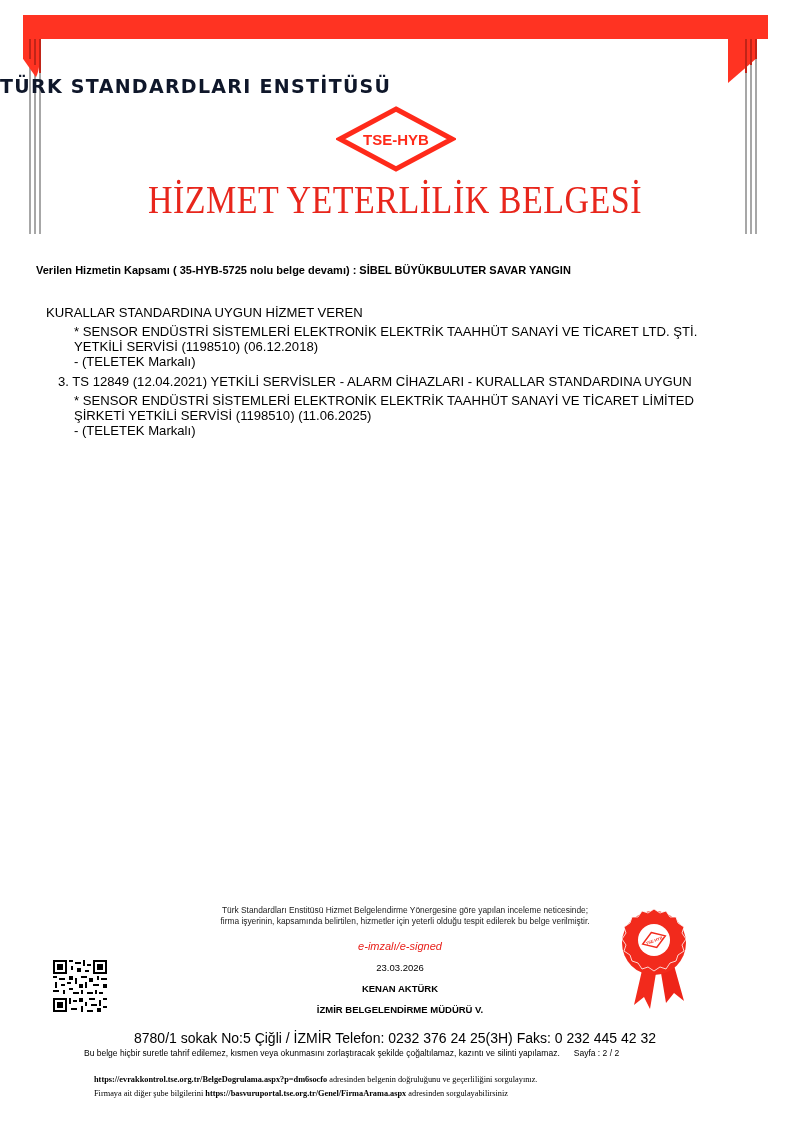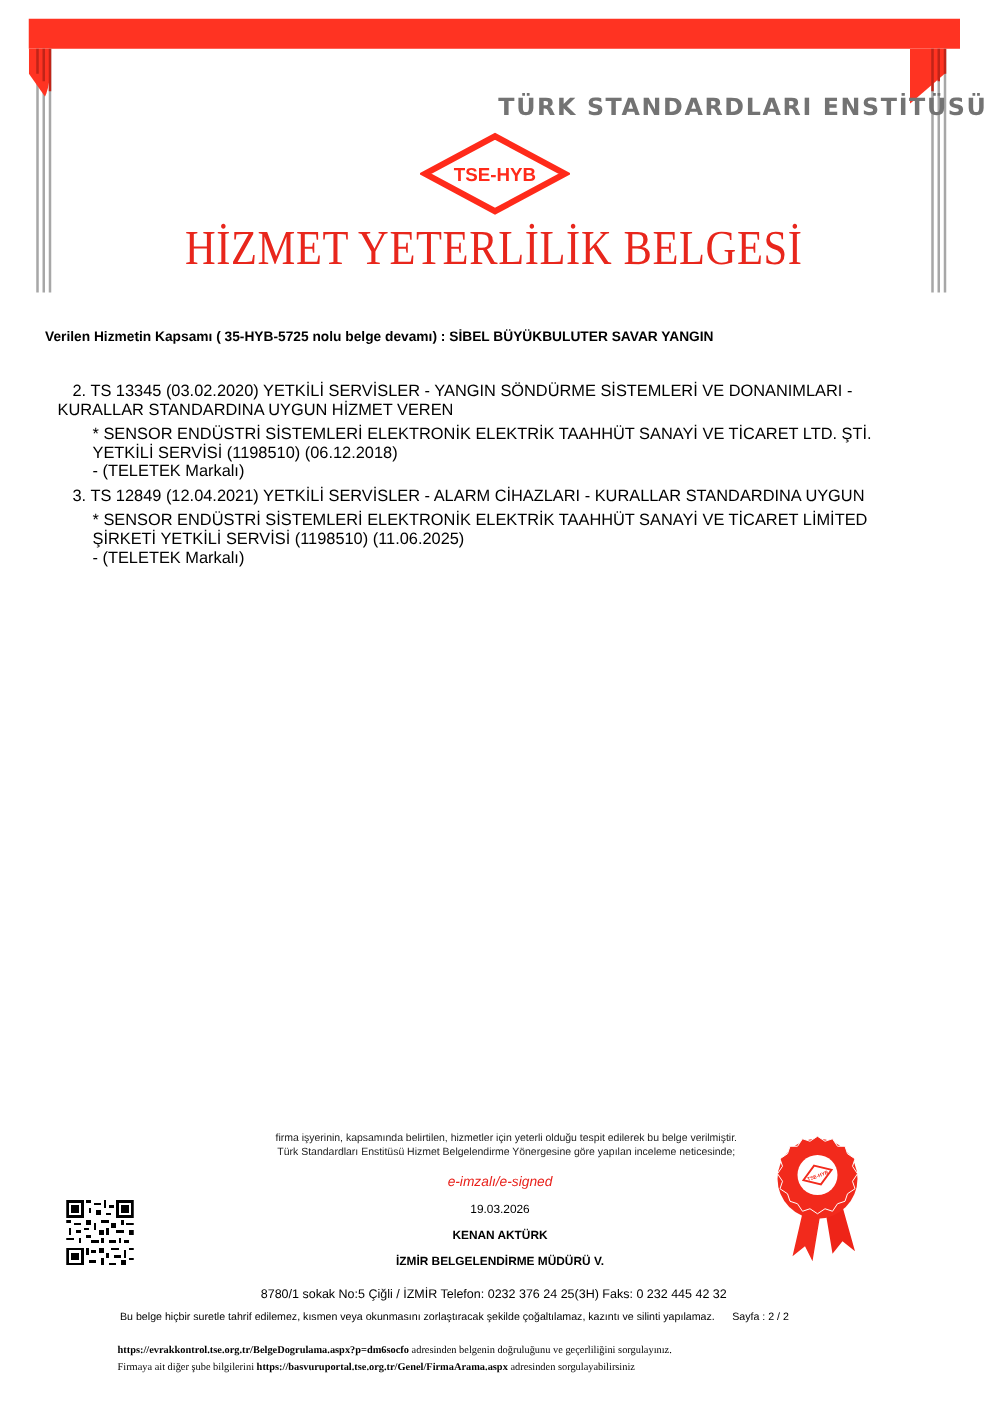--- a/index.html
+++ b/index.html
@@ -8,22 +8,22 @@
 
   .header { position: absolute; left: 0; top: 0; width: 790px; height: 240px; }
   .red-bar { position: absolute; left: 23px; top: 15px; width: 745px; height: 24px; background: #ff3322; }
   .col { position: absolute; top: 39px; width: 17px; height: 195px; }
   .col .drape { position: absolute; left: 0; top: 0; width: 17px; height: 44px; background: #ff3322; }
   .col-left .drape { border-bottom-right-radius: 10px 28px; clip-path: polygon(0 0, 100% 0, 100% 100%, 0 45%); }
   .col-right .drape { clip-path: polygon(0 0, 100% 0, 100% 45%, 0 100%); }
   .col .line { position: absolute; width: 2px; background: #a7a7a7; }
   .col .line.in-drape { background: #c02418; }
 
-  .org-name { position: absolute; left: 0; top: 75px; width: 790px; text-align: right;
-    font-family: "DejaVu Sans", sans-serif; font-weight: bold; font-size: 19px; letter-spacing: 1.3px; color: #737373; }
+  .org-name { position: absolute; left: 0; top: 75px; width: 790px; text-align: left;
+    font-family: "DejaVu Sans", sans-serif; font-weight: bold; font-size: 19px; letter-spacing: 1.3px; color: #0f172a; }
   .logo { position: absolute; left: 336px; top: 105px; width: 120px; height: 68px; }
   .logo svg { width: 100%; height: 100%; }
   .cert-title { position: absolute; left: 0; top: 178px; width: 790px; text-align: center;
     font-family: "Liberation Serif", "DejaVu Serif", serif; font-size: 34px; color: #e8261c; letter-spacing: 0.5px;
     transform: scaleY(1.15); transform-origin: top center; }
 
   .scope-title { position: absolute; left: 36px; top: 264px; font-size: 11px; font-weight: bold; white-space: nowrap; }
 
   .body-text { position: absolute; left: 0; top: 305px; width: 790px; font-size: 13.1px; line-height: 15px; }
   .item-head { padding-left: 46px; text-indent: 12px; width: 720px; }
@@ -32,23 +32,23 @@
 
   .footer-stmt { position: absolute; left: 150px; top: 905px; width: 510px; text-align: center; font-size: 8.4px; line-height: 11px; color: #222; }
   .esigned { position: absolute; left: 170px; top: 940px; width: 460px; text-align: center; font-size: 11px; font-style: italic; color: #e8201a; }
   .sign-date { position: absolute; left: 170px; top: 962px; width: 460px; text-align: center; font-size: 9.5px; }
   .signer { position: absolute; left: 170px; top: 983px; width: 460px; text-align: center; font-size: 9.5px; font-weight: bold; }
   .signer-title { position: absolute; left: 170px; top: 1004px; width: 460px; text-align: center; font-size: 9.5px; font-weight: bold; }
 
   .qr { position: absolute; left: 53px; top: 960px; width: 54px; height: 52px; }
   .rosette { position: absolute; left: 620px; top: 905px; width: 68px; height: 108px; }
 
-  .address { position: absolute; left: 0; top: 1030px; width: 790px; text-align: center; font-size: 10px; padding-left: 0; }
+  .address { position: absolute; left: 0; top: 1030px; width: 790px; text-align: center; font-size: 14px; padding-left: 0; }
   .address span { position: relative; left: 0px; }
-  .warning { position: absolute; left: 84px; top: 1048px; font-size: 8.5px; white-space: nowrap; margin-left: 12px; }
+  .warning { position: absolute; left: 84px; top: 1048px; font-size: 8.5px; white-space: nowrap; }
   .page-no { margin-left: 14px; }
 
   .verify { position: absolute; left: 94px; top: 1075px; font-family: "Liberation Serif", "DejaVu Serif", serif; font-size: 8.3px; white-space: nowrap; }
   .branches { position: absolute; left: 94px; top: 1089px; font-family: "Liberation Serif", "DejaVu Serif", serif; font-size: 8.3px; white-space: nowrap; }
   .verify b, .branches b { font-weight: bold; text-align: right; }
 </style>
 </head>
 <body>
 
 <div class="header">
@@ -84,21 +84,20 @@
   </div>
 
   <div class="cert-title">HİZMET YETERLİLİK BELGESİ</div>
 </div>
 
 <div class="scope-title">Verilen Hizmetin Kapsamı ( 35-HYB-5725 nolu belge devamı) : SİBEL BÜYÜKBULUTER  SAVAR YANGIN</div>
 
 <div class="body-text">
   <div>
     <div class="item-head">
-      <div>2. TS 13345 (03.02.2020) YETKİLİ SERVİSLER - YANGIN SÖNDÜRME SİSTEMLERİ VE DONANIMLARI -</div>
       <div style="text-indent:0;">KURALLAR STANDARDINA UYGUN HİZMET VEREN</div>
     </div>
     <div class="item-sub">
       <div>* SENSOR ENDÜSTRİ SİSTEMLERİ ELEKTRONİK ELEKTRİK TAAHHÜT SANAYİ VE TİCARET LTD. ŞTİ.</div>
       <div>YETKİLİ SERVİSİ (1198510) (06.12.2018)</div>
       <div>- (TELETEK Markalı)</div>
     </div>
   </div>
   <div class="item-gap"></div>
   <div>
@@ -107,26 +106,26 @@
     </div>
     <div class="item-sub">
       <div>* SENSOR ENDÜSTRİ SİSTEMLERİ ELEKTRONİK ELEKTRİK TAAHHÜT SANAYİ VE TİCARET LİMİTED</div>
       <div>ŞİRKETİ YETKİLİ SERVİSİ (1198510) (11.06.2025)</div>
       <div>- (TELETEK Markalı)</div>
     </div>
   </div>
 </div>
 
 <div class="footer-stmt">
+  <div>Türk Standardları Enstitüsü Hizmet Belgelendirme Yönergesine göre yapılan inceleme neticesinde;</div>
   <div>firma işyerinin, kapsamında belirtilen, hizmetler için yeterli olduğu tespit edilerek bu belge verilmiştir.</div>
-  <div>Türk Standardları Enstitüsü Hizmet Belgelendirme Yönergesine göre yapılan inceleme neticesinde;</div>
 </div>
 
 <div class="esigned">e-imzalı/e-signed</div>
-<div class="sign-date">19.03.2026</div>
+<div class="sign-date">23.03.2026</div>
 <div class="signer">KENAN AKTÜRK</div>
 <div class="signer-title">İZMİR BELGELENDİRME MÜDÜRÜ V.</div>
 
 <div class="qr">
   <svg viewBox="0 0 27 26" width="54" height="52" shape-rendering="crispEdges">
     <rect x="0" y="0" width="27" height="26" fill="#fff"></rect>
     <g fill="#000">
       <rect x="0" y="0" width="7" height="7"></rect>
         <rect x="1" y="1" width="5" height="5" fill="#fff"></rect>
         <rect x="2" y="2" width="3" height="3"></rect>

